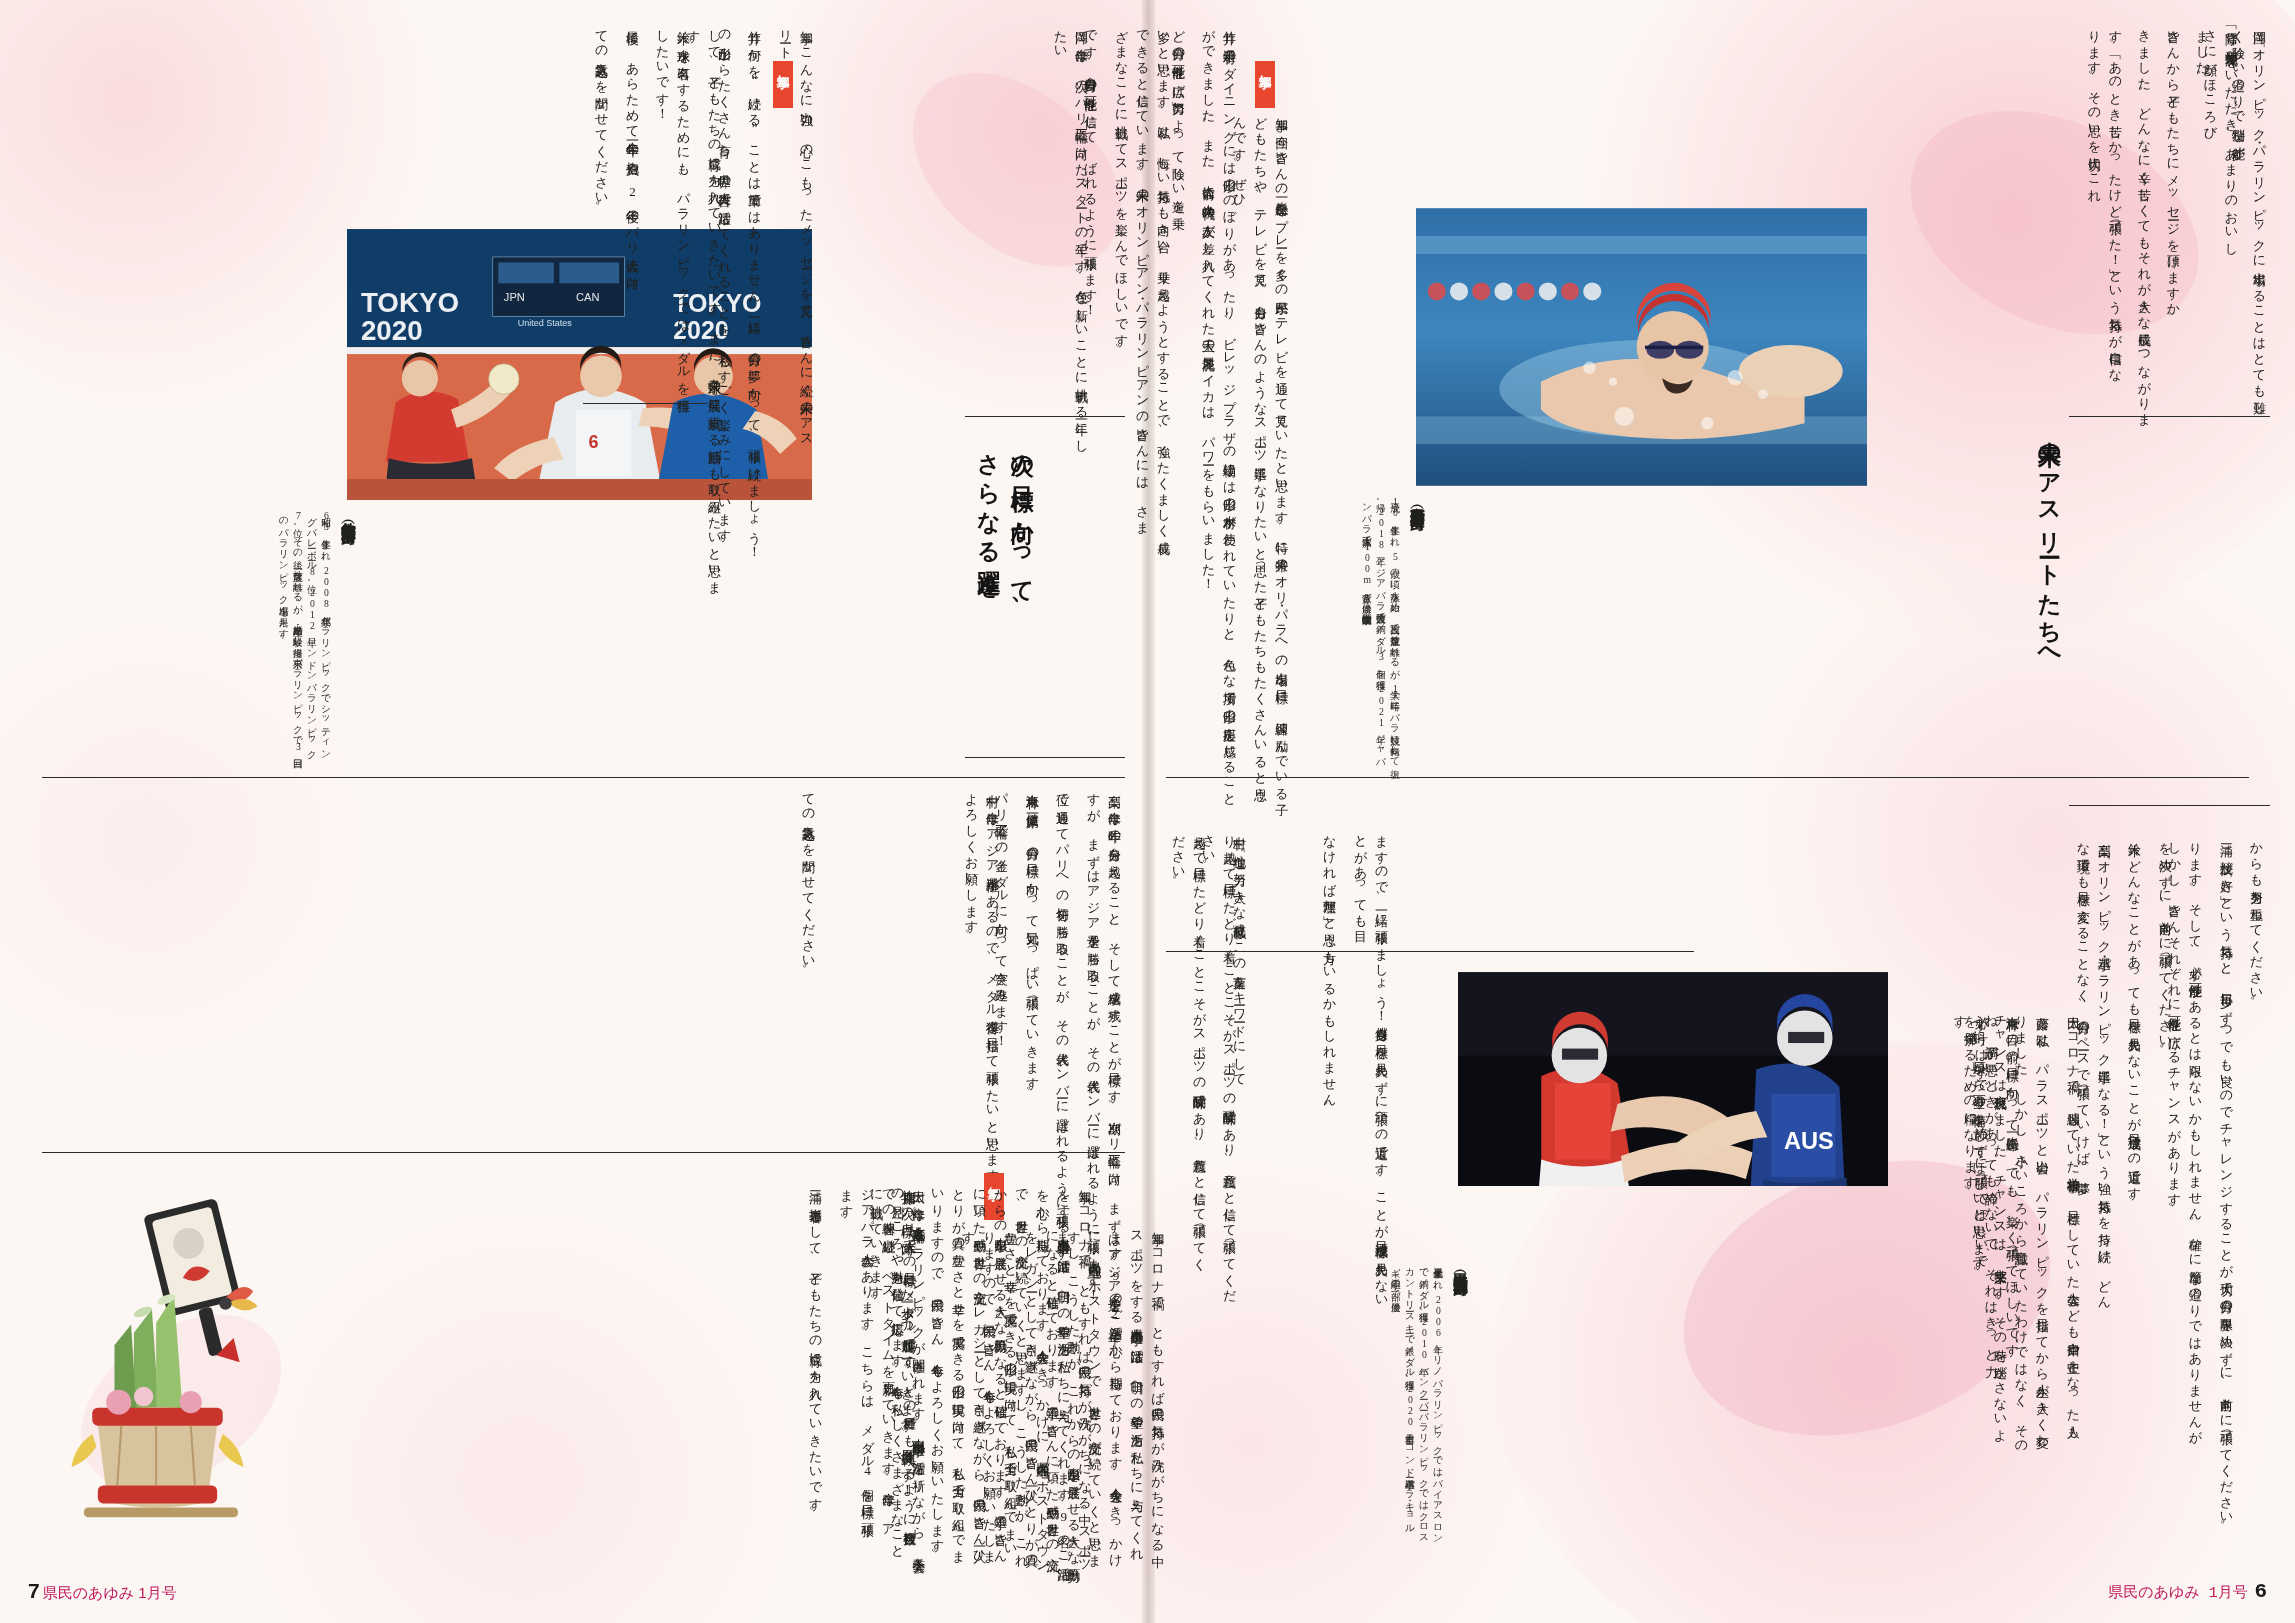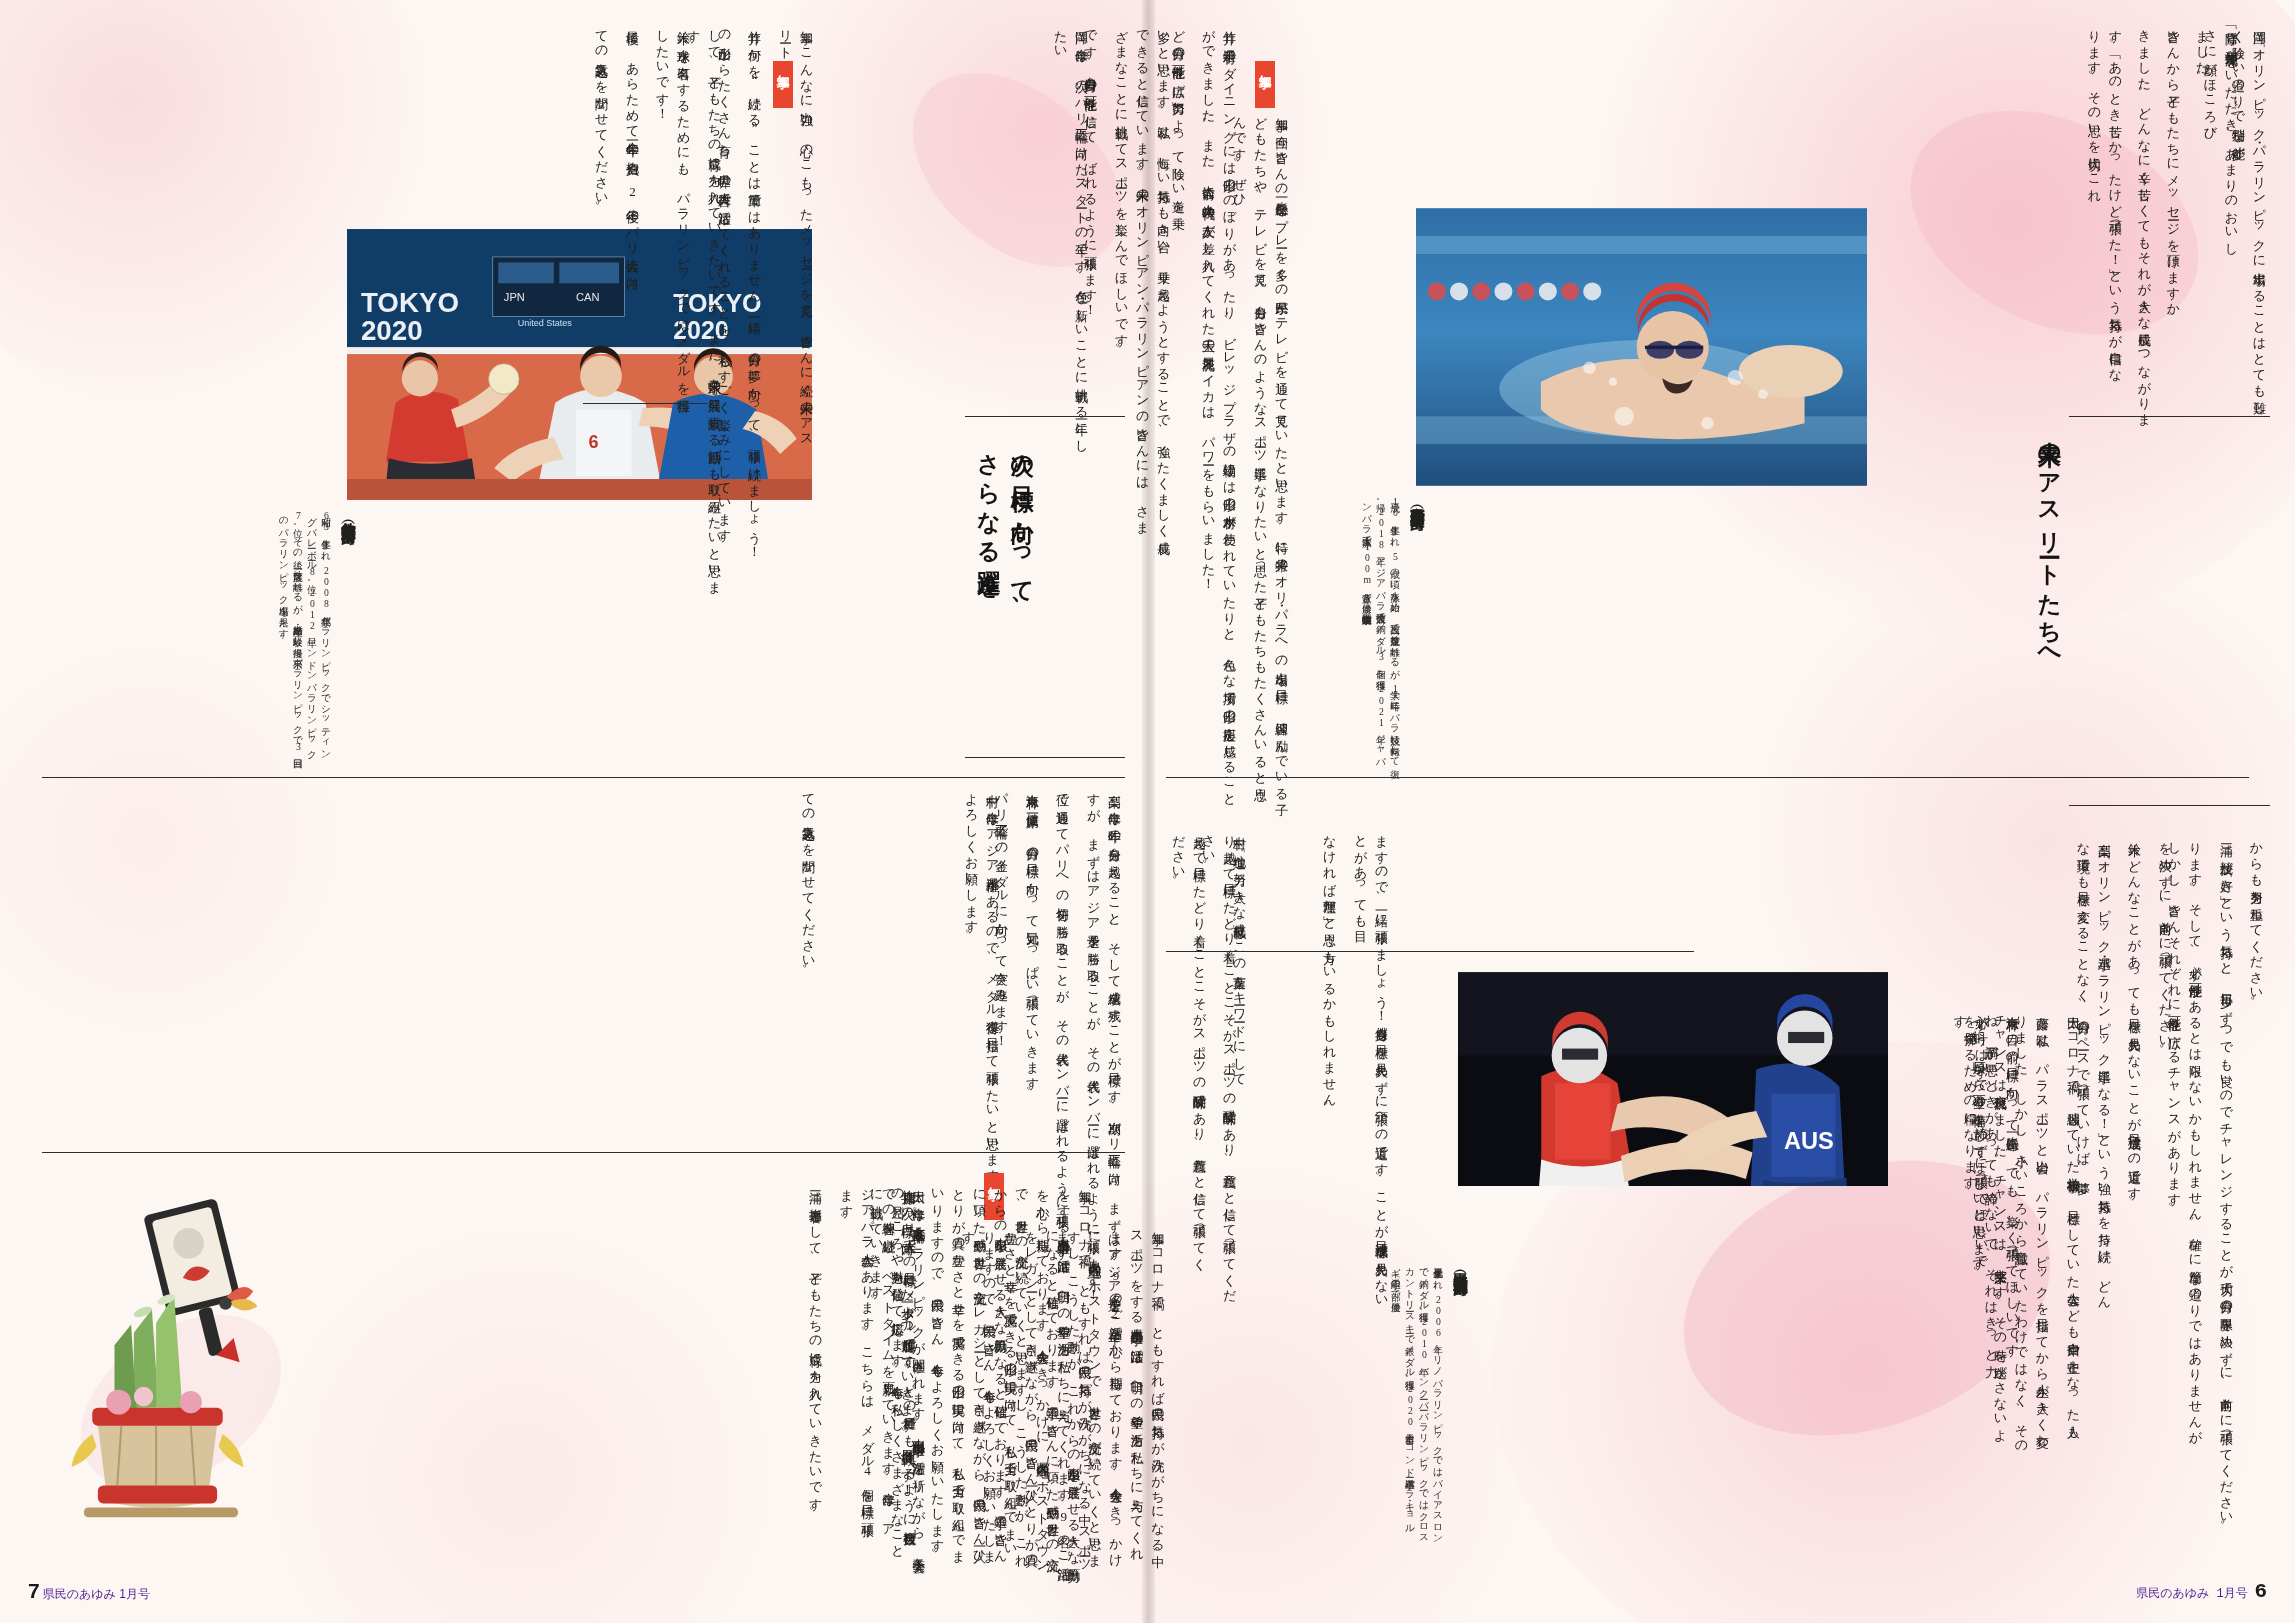--- a/index.html
+++ b/index.html
@@ -75,21 +75,21 @@
   }
   .rule-h{position:absolute;height:1.4px;background:#2c2c2c;}
 
   
   .photo{position:absolute;overflow:hidden;background:#ddd;}
   .photo svg{display:block;}
 
   
   .folio{position:absolute;font-family:"Liberation Sans", sans-serif;}
   .folio .num{font-size:21px;font-weight:bold;color:#1a1a1a;}
-  .folio .txt{font-size:12px;color:#4c1d95;}
+  .folio .txt{font-size:15px;color:#be185d;}
   .kadomatsu{position:absolute;}
 </style>
 </head>
 <body>
 
 <div class="bg-wash w1"></div>
 <div class="bg-wash w2"></div>
 <div class="bg-wash w3"></div>
 <div class="bg-wash w4"></div>
 <div class="bg-wash w5"></div>

